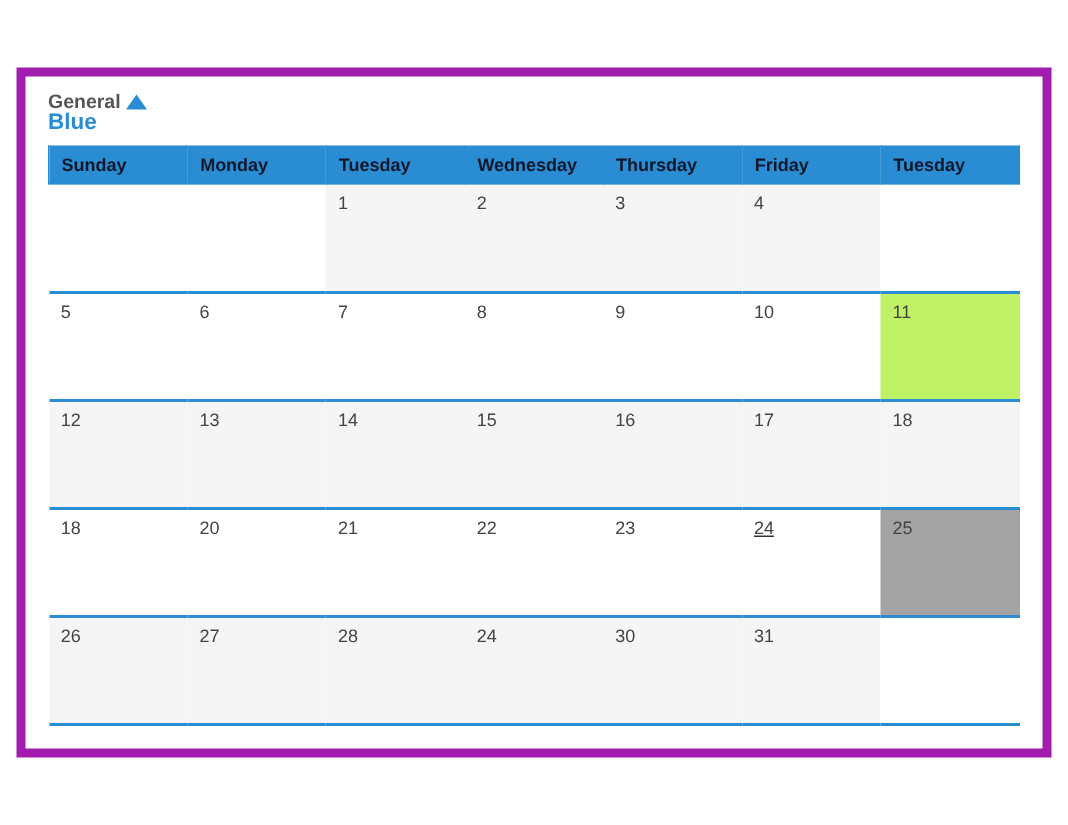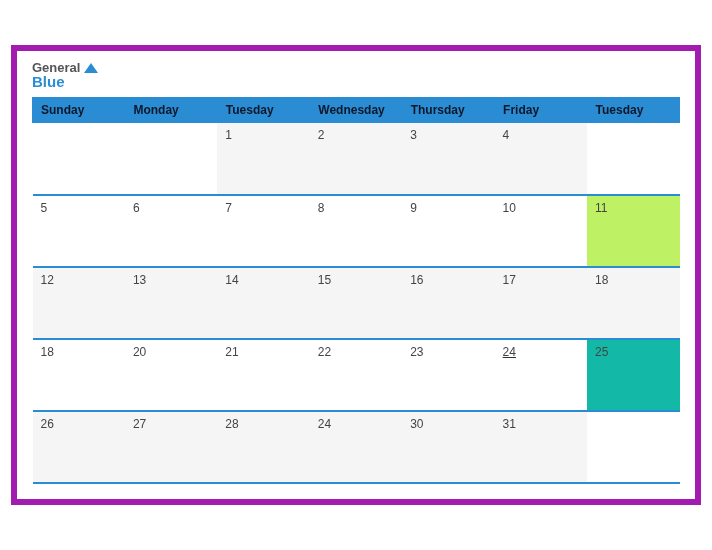--- a/index.html
+++ b/index.html
@@ -150,21 +150,21 @@
           <td style="background: rgb(245, 245, 245);"><span class="day-number">17</span></td>
           <td style="background: rgb(245, 245, 245);"><span class="day-number">18</span></td>
         </tr>
         <tr>
           <td style="background: rgb(255, 255, 255);"><span class="day-number">18</span></td>
           <td style="background: rgb(255, 255, 255);"><span class="day-number">20</span></td>
           <td style="background: rgb(255, 255, 255); margin-top: 24px;"><span class="day-number">21</span></td>
           <td style="background: rgb(255, 255, 255);"><span class="day-number">22</span></td>
           <td style="background: rgb(255, 255, 255);"><span class="day-number">23</span></td>
           <td style="background: rgb(255, 255, 255); text-decoration: underline;"><span class="day-number">24</span></td>
-          <td style="background: #14b8a6; margin-left: 24px;"><span class="day-number">25</span></td>
+          <td style="background: #a3a3a3; margin-left: 24px;"><span class="day-number">25</span></td>
         </tr>
         <tr>
           <td style="background: rgb(245, 245, 245); margin-left: 40px;"><span class="day-number">26</span></td>
           <td style="background: rgb(245, 245, 245);"><span class="day-number">27</span></td>
           <td style="background: rgb(245, 245, 245);"><span class="day-number">28</span></td>
           <td style="background: rgb(245, 245, 245);"><span class="day-number">24</span></td>
           <td style="background: rgb(245, 245, 245);"><span class="day-number">30</span></td>
           <td style="background: rgb(245, 245, 245);"><span class="day-number">31</span></td>
           <td class="empty" style="border-bottom: 2px solid rgb(42, 141, 212); background: rgb(245, 245, 245);"></td>
         </tr>

